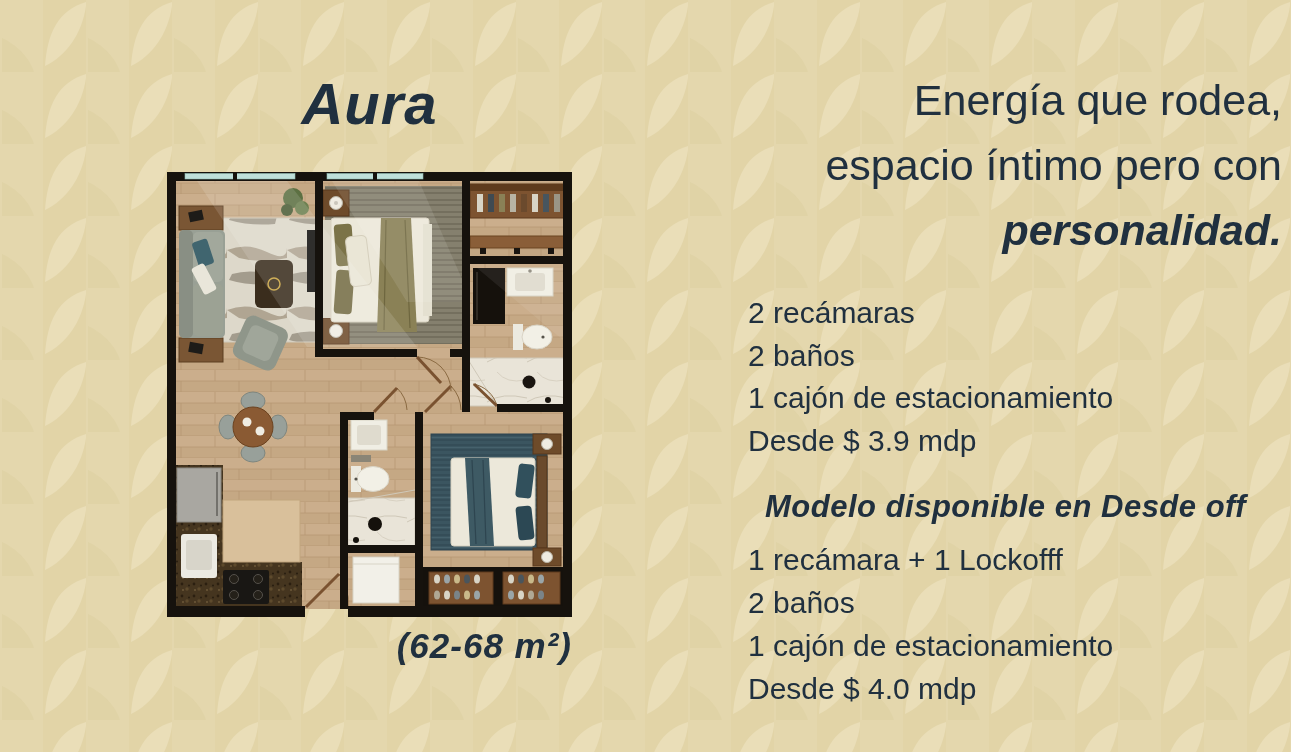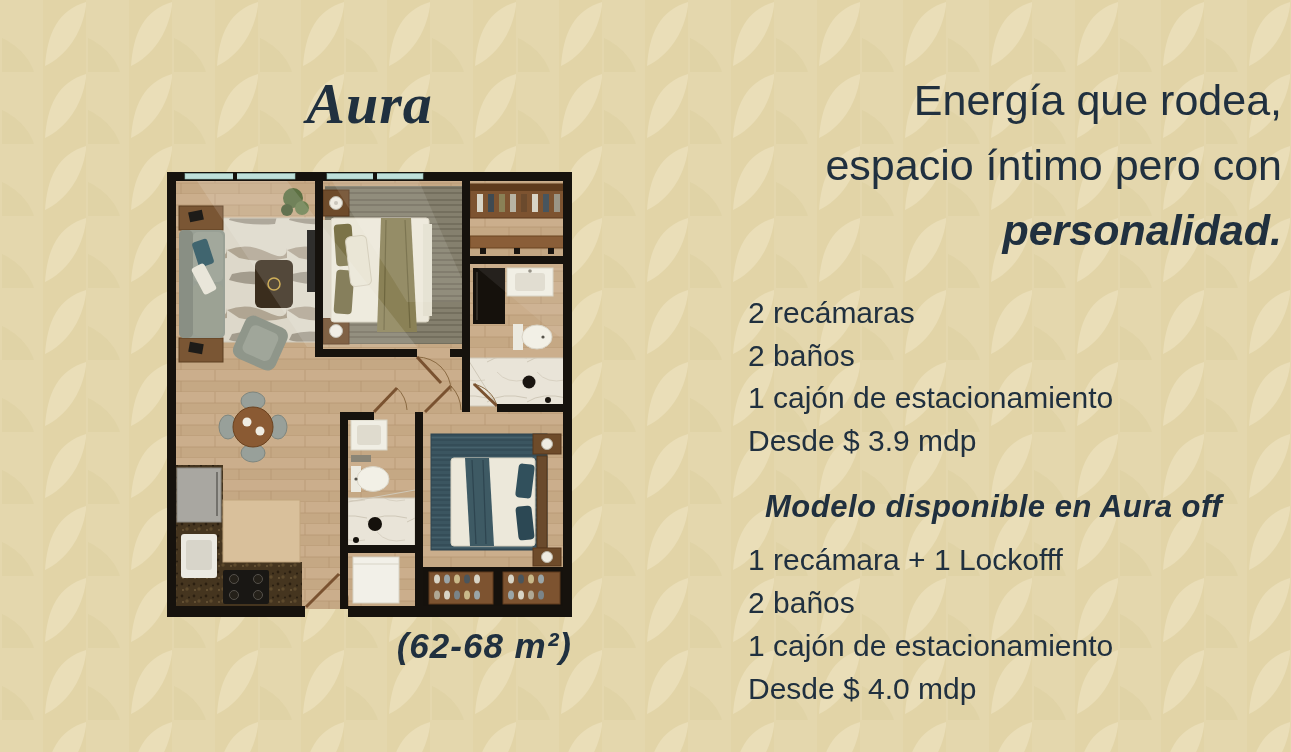--- a/index.html
+++ b/index.html
@@ -6,21 +6,21 @@
   .slide{
     position:relative;width:1291px;height:752px;overflow:hidden;
     font-family:"Liberation Sans", sans-serif;color:#20303f;
     background:#e4d7ad;
   }
   .bg-pattern{position:absolute;left:0;top:0;width:1291px;height:752px;z-index:0;}
   .layer{position:absolute;z-index:1;}
 
   .model-title{
     left:167px;top:70px;width:405px;text-align:center;
-    font-size:58px;font-weight:bold;font-style:italic;letter-spacing:1px;font-family:Liberation Serif, serif;
+    font-size:58px;font-weight:bold;font-style:italic;letter-spacing:1px;
   }
   .plan-wrap{left:167px;top:172px;width:405px;height:445px;}
   .area-caption{
     left:167px;top:626px;width:405px;text-align:right;
     font-size:35px;font-style:italic;font-weight:600;letter-spacing:1px;
   }
   .headline{
     left:718px;top:68px;width:564px;text-align:right;
     font-size:43px;line-height:65px;font-weight:400;
   }
@@ -303,21 +303,21 @@
     <div class="emph">personalidad.</div>
   </div>
 
   <div class="layer feature-list list-standard">
     <div>2 recámaras</div>
     <div>2 baños</div>
     <div>1 cajón de estacionamiento</div>
     <div>Desde $ 3.9 mdp</div>
   </div>
 
-  <div class="layer lockoff-heading">Modelo disponible en Aura off</div>
+  <div class="layer lockoff-heading">Modelo disponible en Desde off</div>
 
   <div class="layer feature-list list-lockoff">
     <div>1 recámara + 1 Lockofff</div>
     <div>2 baños</div>
     <div>1 cajón de estacionamiento</div>
     <div>Desde $ 4.0 mdp</div>
   </div>
 
 </div>
 

